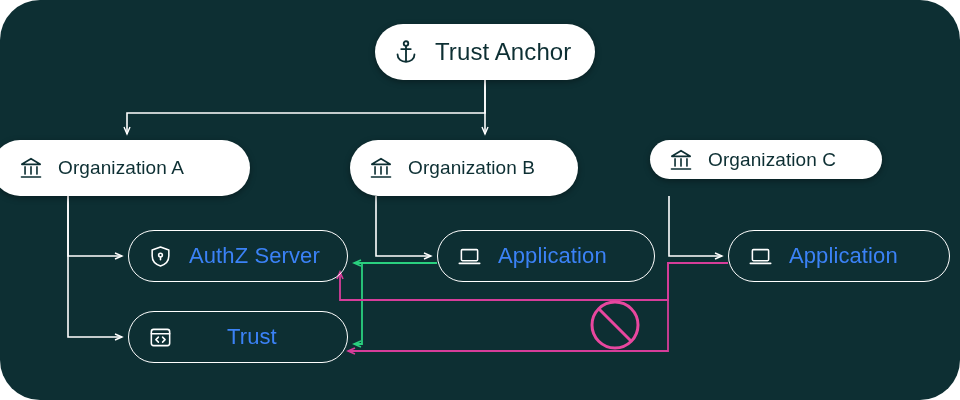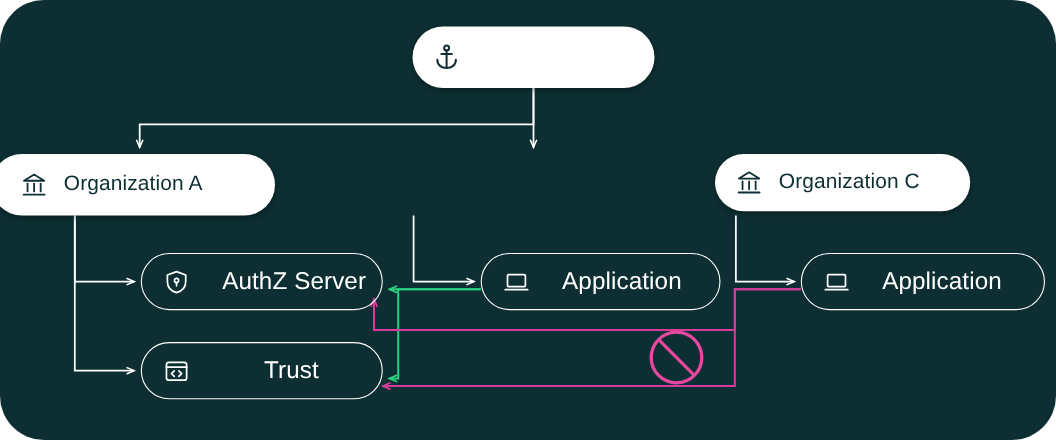--- a/index.html
+++ b/index.html
@@ -31,23 +31,22 @@
     border-radius: 999px;
     white-space: nowrap;
   }
   .node-filled {
     background: #ffffff;
     color: #0d2f33;
     box-shadow: 0 2px 6px rgba(0,0,0,0.35);
   }
   .node-outlined {
     background: transparent;
-    color: #ffffff;
+    color: #3b82f6;
     border: 1.8px solid #ffffff;
-    gap: 13px;
   }
   .node-icon {
     flex: 0 0 auto;
     display: flex;
     align-items: center;
     justify-content: center;
     width: 30px;
     height: 30px;
   }
   .node-label {
@@ -64,21 +63,21 @@
 
   #node-org-a {
     left: -8px; top: 140px; width: 258px; height: 56px;
     padding-left: 24px;
   }
   #node-org-b {
     left: 350px; top: 140px; width: 228px; height: 56px;
     padding-left: 16px;
   }
   #node-org-c {
-    left: 650px; top: 140px; width: 232px; height: 52px;
+    left: 650px; top: 140px; width: 232px; height: 39px;
     padding-left: 16px;
   }
   #node-org-a .node-label,
   #node-org-b .node-label,
   #node-org-c .node-label { margin-left: 12px; }
 
   #node-authz {
     left: 128px; top: 230px; width: 220px; height: 52px;
     padding-left: 16px;
   }
@@ -146,46 +145,59 @@
 
   <div class="node node-filled" id="node-trust-anchor">
     <span class="node-icon">
       <svg width="26" height="26" viewBox="0 0 24 24" fill="none" stroke="#0d2f33" stroke-width="1.7" stroke-linecap="round" stroke-linejoin="round">
         <circle cx="12" cy="4.2" r="2.1"></circle>
         <line x1="12" y1="6.3" x2="12" y2="20.5"></line>
         <line x1="7.6" y1="9.3" x2="16.4" y2="9.3"></line>
         <path d="M4.2 14.2 C4.2 18.6 7.8 21 12 21 C16.2 21 19.8 18.6 19.8 14.2"></path>
       </svg>
     </span>
+    <span class="node-label">Trust Anchor</span>
   </div>
 
   <div class="node node-filled" id="node-org-a">
     <span class="node-icon">
       <svg width="26" height="26" viewBox="0 0 24 24" fill="none" stroke="#0d2f33" stroke-width="1.5" stroke-linecap="round" stroke-linejoin="round">
         <path d="M3.5 8.6 L12 3.4 L20.5 8.6 Z"></path>
         <line x1="6.5" y1="11" x2="6.5" y2="17.6"></line>
         <line x1="12" y1="11" x2="12" y2="17.6"></line>
         <line x1="17.5" y1="11" x2="17.5" y2="17.6"></line>
         <line x1="3.2" y1="20.3" x2="20.8" y2="20.3"></line>
       </svg>
     </span>
     <span class="node-label">Organization A</span>
   </div>
 
-
-  <div class="node node-filled" id="node-org-c">
+  <div class="node node-filled" id="node-org-b">
     <span class="node-icon">
       <svg width="26" height="26" viewBox="0 0 24 24" fill="none" stroke="#0d2f33" stroke-width="1.5" stroke-linecap="round" stroke-linejoin="round">
         <path d="M3.5 8.6 L12 3.4 L20.5 8.6 Z"></path>
         <line x1="6.5" y1="11" x2="6.5" y2="17.6"></line>
         <line x1="12" y1="11" x2="12" y2="17.6"></line>
         <line x1="17.5" y1="11" x2="17.5" y2="17.6"></line>
         <line x1="3.2" y1="20.3" x2="20.8" y2="20.3"></line>
       </svg>
     </span>
+    <span class="node-label">Organization B</span>
+  </div>
+
+  <div class="node node-filled" id="node-org-c">
+    <span class="node-icon">
+      <svg width="26" height="26" viewBox="0 0 24 24" fill="none" stroke="#0d2f33" stroke-width="1.5" stroke-linecap="round" stroke-linejoin="round">
+        <path d="M3.5 8.6 L12 3.4 L20.5 8.6 Z"></path>
+        <line x1="6.5" y1="11" x2="6.5" y2="17.6"></line>
+        <line x1="12" y1="11" x2="12" y2="17.6"></line>
+        <line x1="17.5" y1="11" x2="17.5" y2="17.6"></line>
+        <line x1="3.2" y1="20.3" x2="20.8" y2="20.3"></line>
+      </svg>
+    </span>
     <span class="node-label">Organization C</span>
   </div>
 
   <div class="node node-outlined" id="node-authz">
     <span class="node-icon">
       <svg width="25" height="25" viewBox="0 0 24 24" fill="none" stroke="#ffffff" stroke-width="1.5" stroke-linecap="round" stroke-linejoin="round">
         <path d="M12 2.8 L20 5.8 V11.4 C20 16.3 16.6 19.8 12 21.2 C7.4 19.8 4 16.3 4 11.4 V5.8 Z"></path>
         <circle cx="12" cy="10.6" r="1.8"></circle>
         <line x1="12" y1="12.4" x2="12" y2="15.2"></line>
       </svg>

